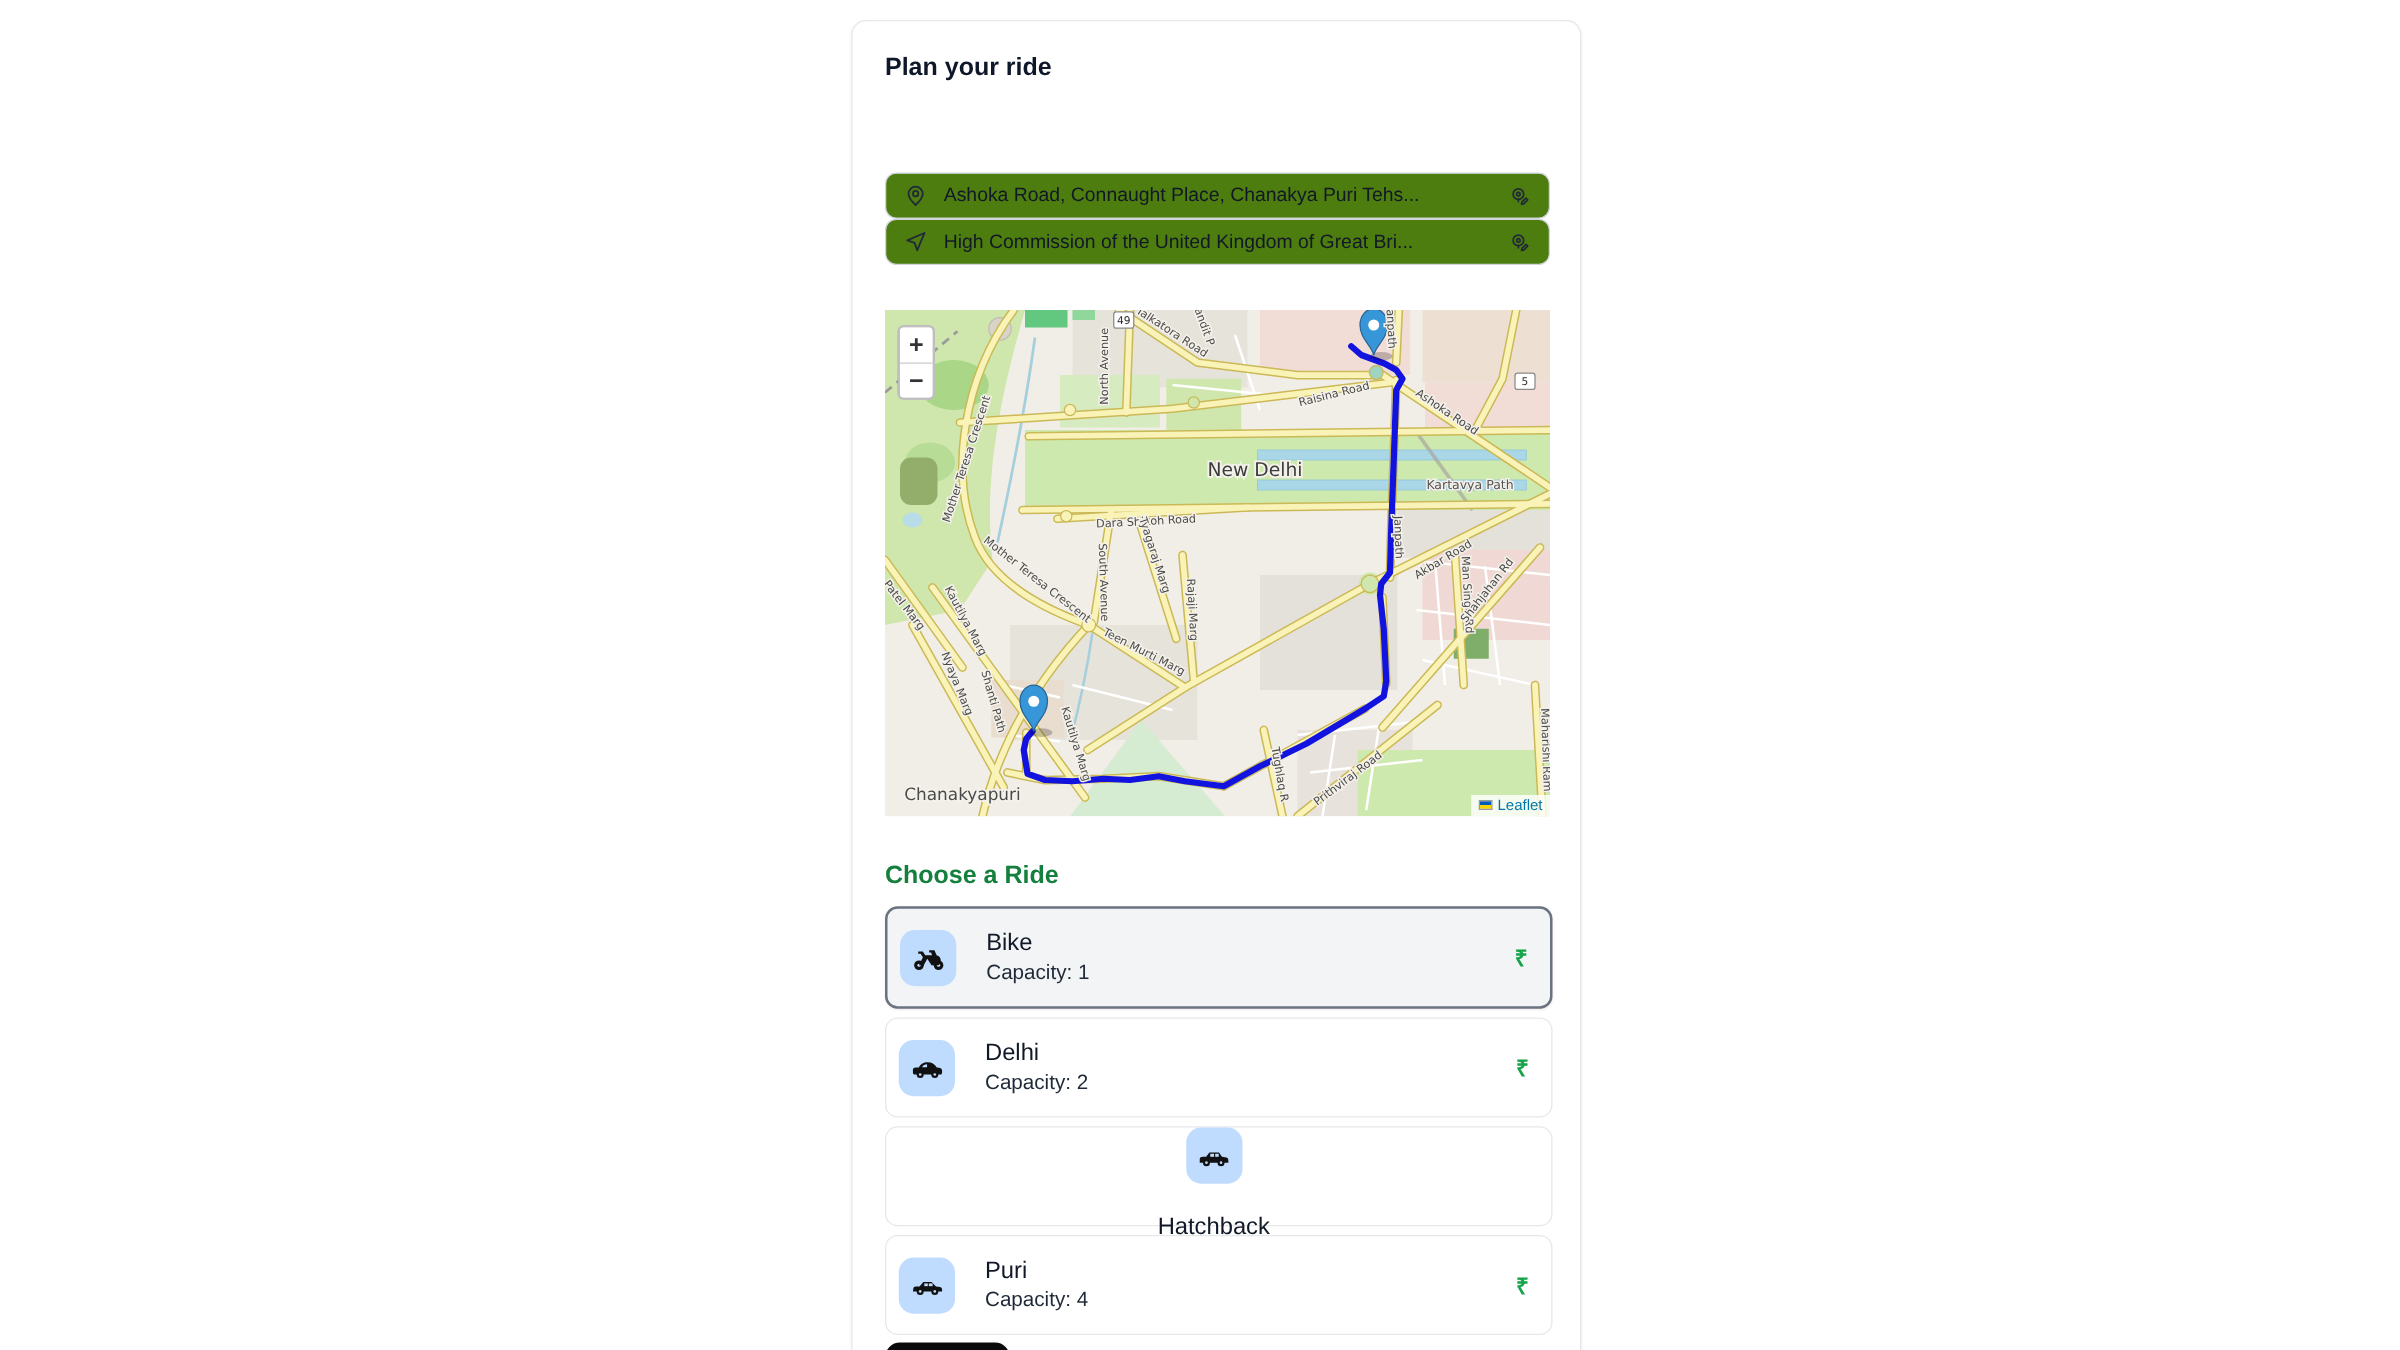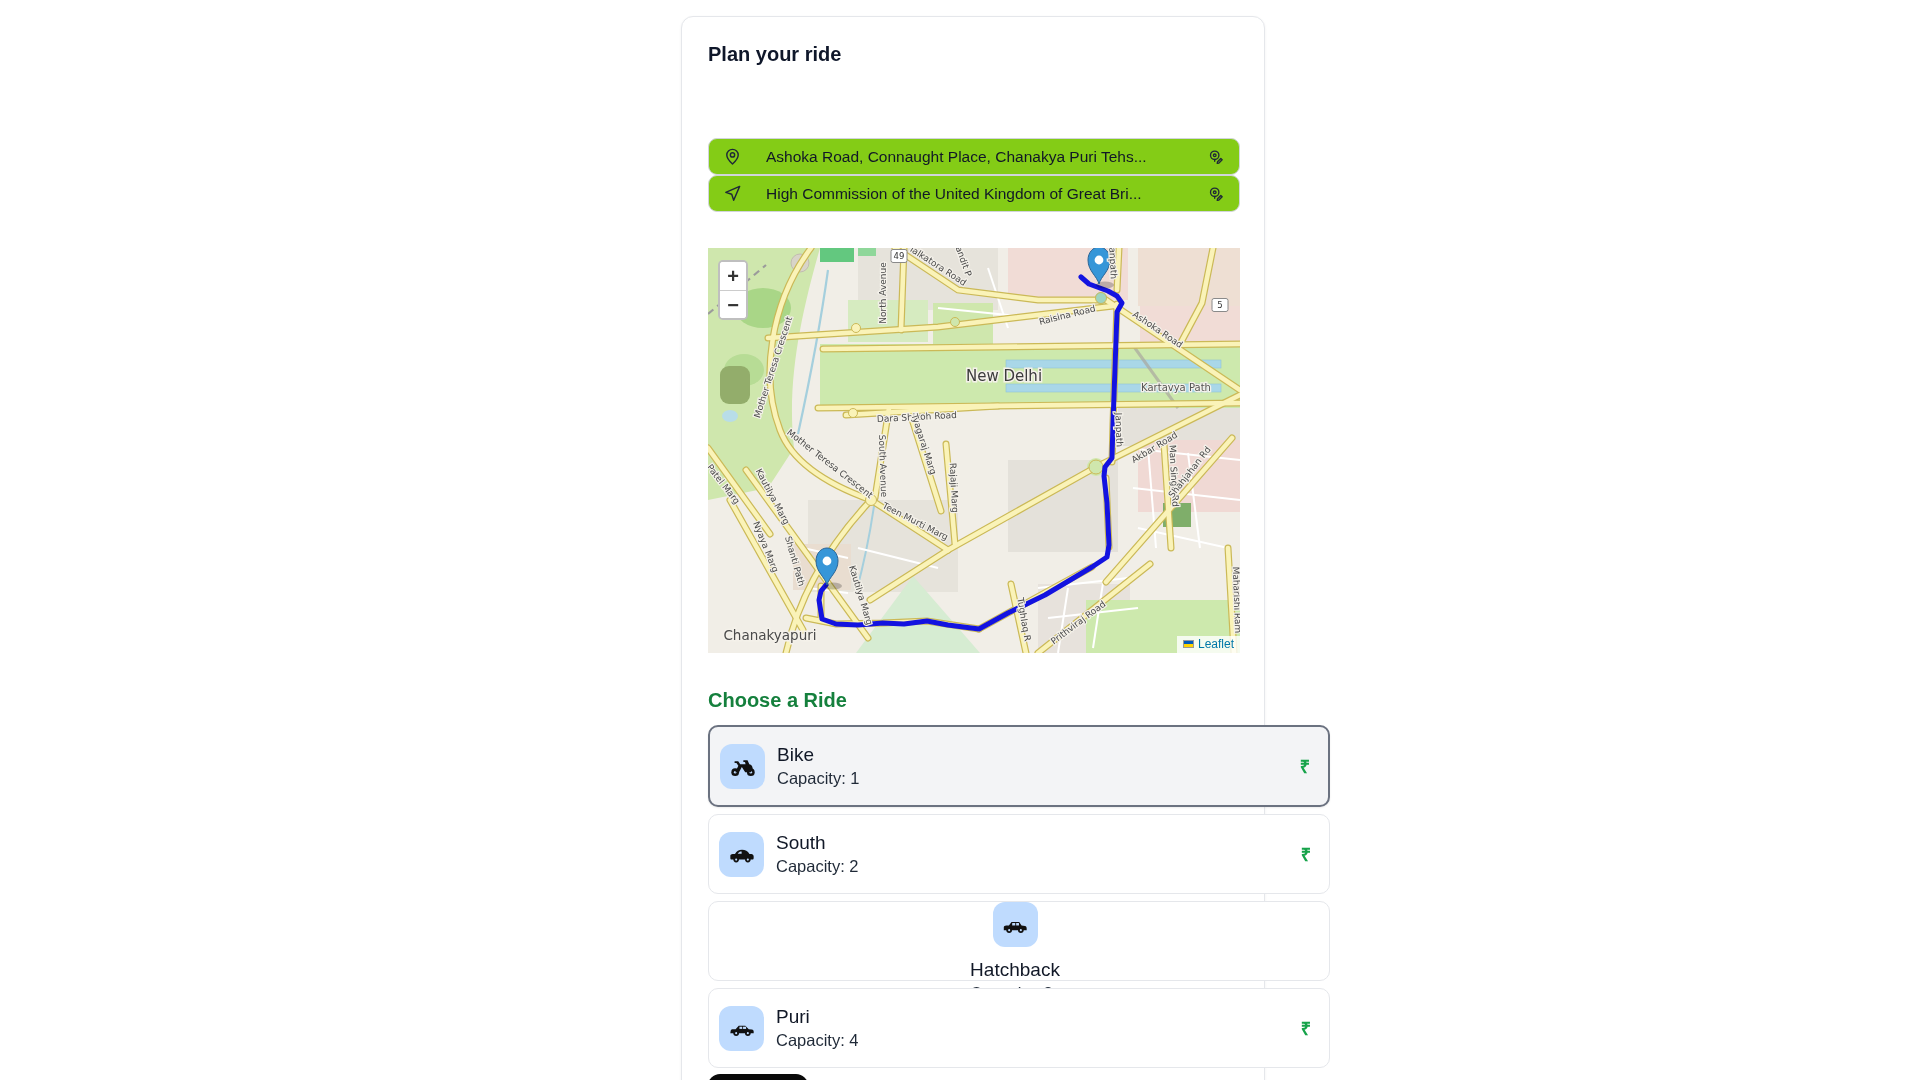--- a/index.html
+++ b/index.html
@@ -5,45 +5,45 @@
   * { margin:0; padding:0; box-sizing:border-box; }
   html,body { width:1920px; height:1080px; background:#ffffff; overflow:hidden;
               font-family:"Liberation Sans", sans-serif; color:#111827; }
   .card { position:absolute; left:681px; top:16px; width:584px; height:1120px;
           background:#fff; border:1px solid #e5e7eb; border-radius:12px;
           box-shadow:0 1px 3px rgba(0,0,0,.06); }
   .card-title { position:absolute; left:26px; top:26px; font-size:20px; font-weight:700; color:#0f172a; }
   .user-line { position:absolute; left:26px; top:86px; font-size:16.5px; color:#1f2937; }
   .user-line .tok { margin:0 7px; }
   .inputs { position:absolute; left:26px; top:121px; width:532px; }
-  .input-row { display:flex; align-items:center; gap:24px; height:37px; padding:0 14px;
-               border:1px solid #d1d5db; border-radius:9px; background:#84cc16; }
+  .input-row { display:flex; align-items:center; gap:13px; height:37px; padding:0 14px;
+               border:1px solid #d1d5db; border-radius:9px; background:#4d7c0f; }
   .input-row + .input-row { margin-top:0; }
   .input-row svg { flex:0 0 auto; }
   .input-row input { flex:1 1 auto; border:none; outline:none; background:transparent;
                      font-size:15.5px; color:#111827; font-family:inherit; }
   .map-viewport { position:absolute; left:26px; top:231px; width:532px; height:405px;
                   overflow:hidden; background:#f1eee7; }
   .map-viewport svg.basemap { position:absolute; left:0; top:0; }
   .zoom-ctl { position:absolute; left:10px; top:12px; width:30px; border:2px solid rgba(0,0,0,0.25);
               border-radius:5px; overflow:hidden; background:#fff; z-index:5; }
   .zoom-btn { width:100%; height:28px; background:#fff; border:none; font-size:20px; font-weight:700;
               line-height:26px; text-align:center; color:#333; cursor:pointer; font-family:inherit; display:block; }
   .zoom-btn + .zoom-btn { border-top:1px solid #ccc; }
   .attribution { position:absolute; right:0; bottom:0; z-index:5; background:rgba(255,255,255,0.8);
                  padding:1px 6px 2px 6px; font-size:12px; color:#333;
                  display:flex; align-items:center; gap:4px; }
   .ua-flag { display:inline-block; width:11px; height:8px;
              background:linear-gradient(#005BBB 0 50%, #FFD500 50% 100%); border:0.5px solid #999; }
   .attribution a { color:#0078A8; text-decoration:none; font-family:"Liberation Sans",sans-serif; }
   .rides-heading { position:absolute; left:26px; top:672px; font-size:20px; font-weight:700; color:#15803d; }
   .rides-list { position:absolute; left:26px; top:708px; width:534px; }
-  .ride-card { position:absolute; left:0; width:622px; height:80px; background:#fff;
+  .ride-card { position:absolute; left:0; width:534px; height:80px; background:#fff;
                border:1px solid #e5e7eb; border-radius:10px; display:flex; align-items:center;
-               padding:0 18px 0 10px; gap:12px; cursor:pointer; }
+               padding:0 18px 0 10px; gap:24px; cursor:pointer; }
   .ride-card.selected { border:2px solid #6b7280; background:#f3f4f6; height:82px;
                         box-shadow:0 1px 2px rgba(0,0,0,.08); }
   .ride-tile { width:45px; height:45px; border-radius:12px; background:#bfdbfe;
                display:flex; align-items:center; justify-content:center; flex:0 0 auto; }
   .ride-text { display:flex; flex-direction:column; gap:3px; }
   .ride-name { font-size:19px; font-weight:500; color:#111827; }
   .ride-cap  { font-size:16.5px; color:#1f2937; }
   .ride-cur  { margin-left:auto; font-size:18px; font-weight:700; color:#16a34a; }
   .bottom-btn { position:absolute; left:26px; top:1057px; width:100px; height:42px;
                 background:#0a0a0a; border:none; border-radius:12px; cursor:pointer; }
@@ -348,21 +348,21 @@
           <svg width="28" height="28" viewBox="0 0 24 24" fill="#111">
             <path d="M3,16.8 C2.2,16.8 2,15.9 2,15.2 L2,13.6 C2,12.6 3,12 4,12 L6,12 C7.5,9.4 9.2,8.4 12,8.4 C14.9,8.4 16.9,9.5 18.4,12 L20,12.1 C21.1,12.3 22,13 22,14.1 L22,15.2 C22,16 21.8,16.8 21,16.8 Z"></path>
             <path d="M8.3,11.8 C9.1,10.3 10.2,9.8 11.7,9.8 L11.7,11.8 Z" fill="#bfdbfe"></path>
             <circle cx="7" cy="16.8" r="2.4"></circle>
             <circle cx="17" cy="16.8" r="2.4"></circle>
             <circle cx="7" cy="16.8" r="0.9" fill="#bfdbfe"></circle>
             <circle cx="17" cy="16.8" r="0.9" fill="#bfdbfe"></circle>
           </svg>
         </div>
         <div class="ride-text">
-          <div class="ride-name">South</div>
+          <div class="ride-name">Delhi</div>
           <div class="ride-cap">Capacity: 2</div>
         </div>
         <div class="ride-cur">₹</div>
       </div>
       <div class="ride-card" style="top: 176px; flex-direction: column;">
         <div class="ride-tile">
           <svg width="28" height="28" viewBox="0 0 24 24" fill="#111">
             <path d="M2.4,16.4 L2.4,14 C2.4,13 3.4,12.4 4.4,12.4 L6.8,12.4 L9,9.4 L15.6,9.4 L17.6,12.4 L20.6,12.9 C21.5,13.1 22,13.9 22,14.8 L22,16.4 Z"></path>
             <rect x="9.6" y="10.3" width="2.6" height="2.1" fill="#bfdbfe"></rect>
             <rect x="13" y="10.3" width="2.4" height="2.1" fill="#bfdbfe"></rect>

